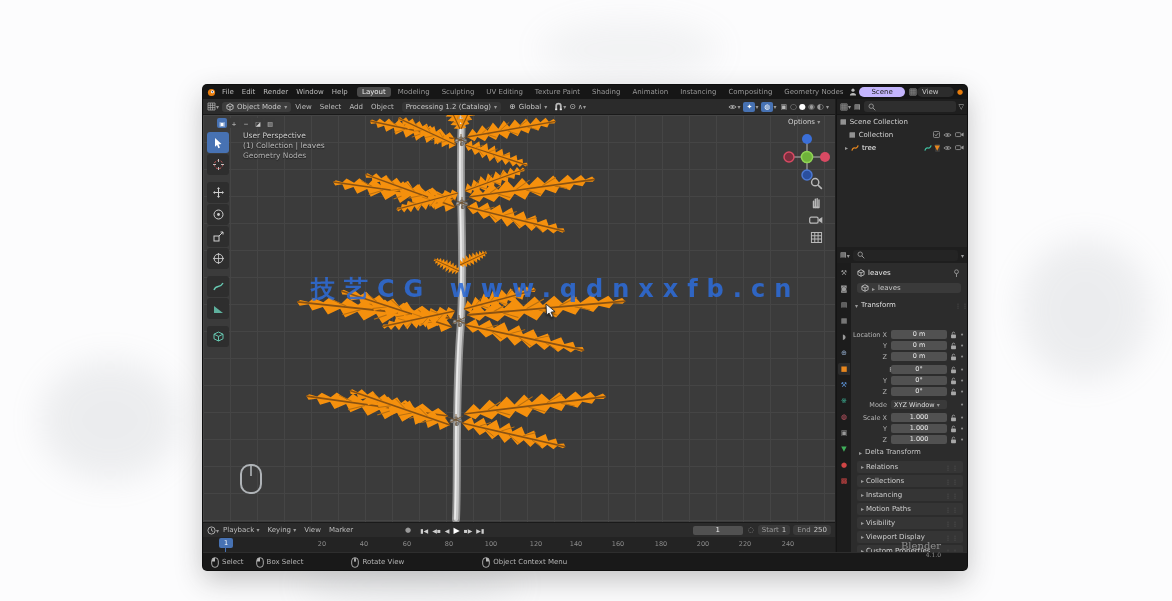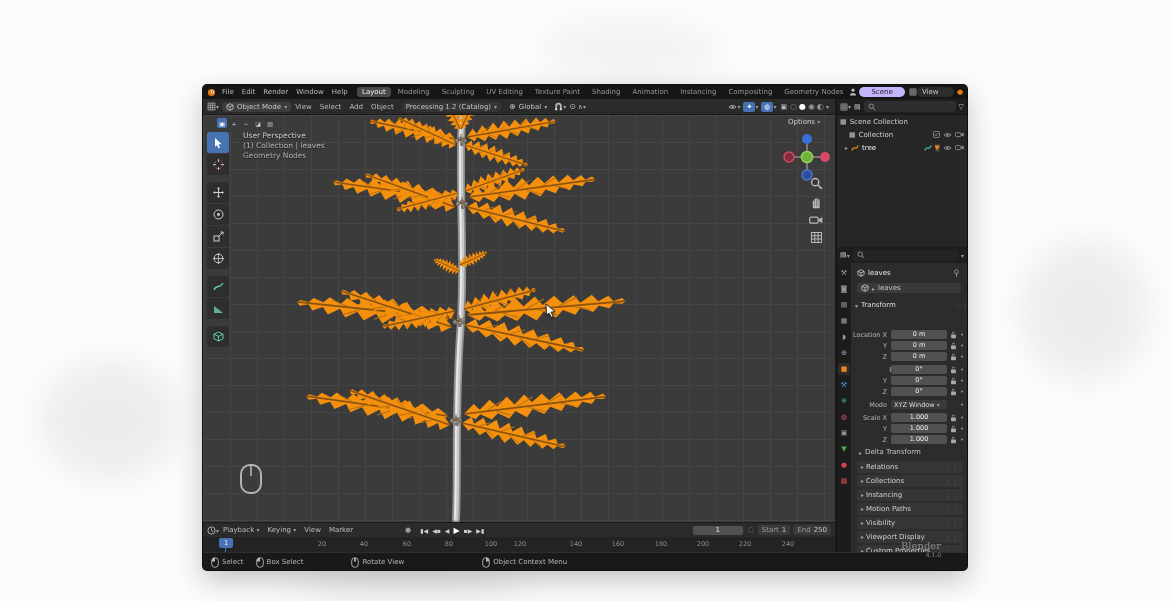--- a/index.html
+++ b/index.html
@@ -359,20 +359,21 @@
             </svg>
         </div>
         <div class="tgap"></div>
         <div class="toolbtn">
           <svg class="sico" width="13" height="13" viewBox="0 0 13 13">
               <path d="M6.5,2 11,4.2 V8.8 L6.5,11 2,8.8 V4.2Z M2,4.2 6.5,6.4 11,4.2 M6.5,6.4 V11" fill="none" stroke="#66c7b0" stroke-width="1"></path>
             </svg>
         </div>
       </div>
 
+      <div class="abs watermark" style="left:108px;top:158px;">技艺CG www.qdnxxfb.cn</div>
 
       <svg class="abs" style="left:576px;top:14px;" width="56" height="56" viewBox="0 0 56 56">
         <path d="M10,28 H46 M28,10 V46" stroke="#8a8a8a" stroke-width="1.6"></path>
         <circle cx="28" cy="10" r="5" fill="#3b6fd8"></circle>
         <circle cx="28" cy="46" r="5" fill="#2a4f9e" stroke="#4b77d1" stroke-width="1.5"></circle>
         <circle cx="10" cy="28" r="5" fill="#7c2e3e" stroke="#d84a63" stroke-width="1.5"></circle>
         <circle cx="46" cy="28" r="5" fill="#d84a63"></circle>
         <circle cx="28" cy="28" r="5.6" fill="#6fb33a" stroke="#8fd455" stroke-width="1.5"></circle>
       </svg>
 
@@ -693,21 +694,21 @@
         </span>
     </div>
     <div class="timeline-r">
       <span class="playhead">1</span>
       <span class="abs" style="left:22px;top:11px;width:1px;height:4px;background:#4772b3;"></span>
       <span class="rulnum" style="left:119px;">20</span>
       <span class="rulnum" style="left:161px;">40</span>
       <span class="rulnum" style="left:204px;">60</span>
       <span class="rulnum" style="left:246px;">80</span>
       <span class="rulnum" style="left:288px;">100</span>
-      <span class="rulnum" style="left:317px;">120</span>
+      <span class="rulnum" style="left:333px;">120</span>
       <span class="rulnum" style="left:373px;">140</span>
       <span class="rulnum" style="left:415px;">160</span>
       <span class="rulnum" style="left:458px;">180</span>
       <span class="rulnum" style="left:500px;">200</span>
       <span class="rulnum" style="left:542px;">220</span>
       <span class="rulnum" style="left:585px;">240</span>
     </div>
 
     <div class="statusbar">
       <span class="shint" style="margin-left:8px;">

